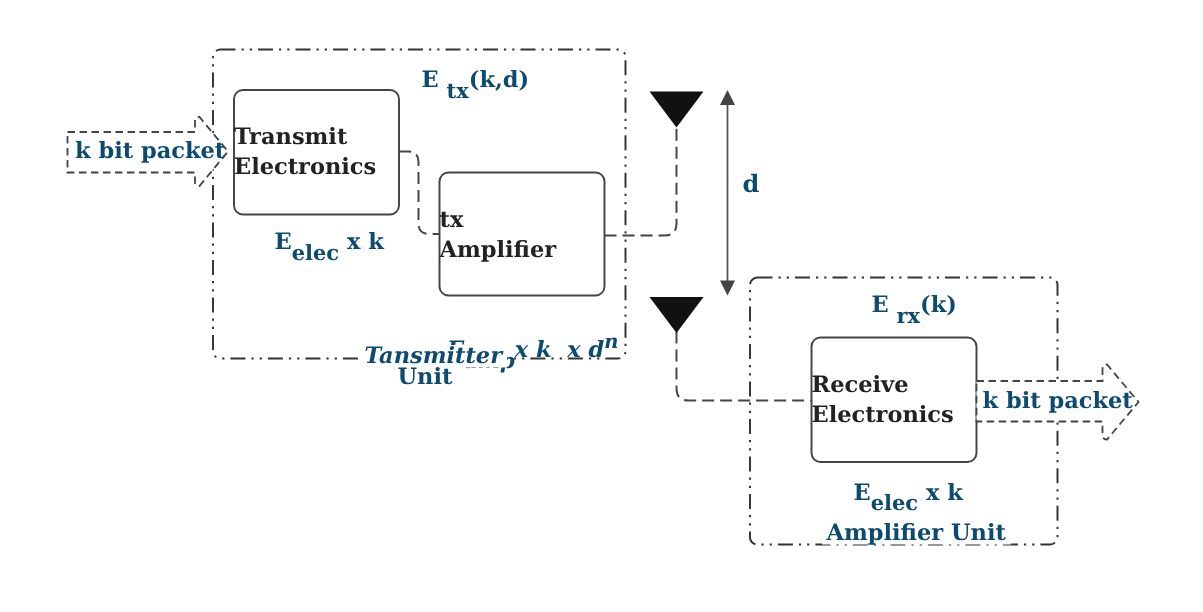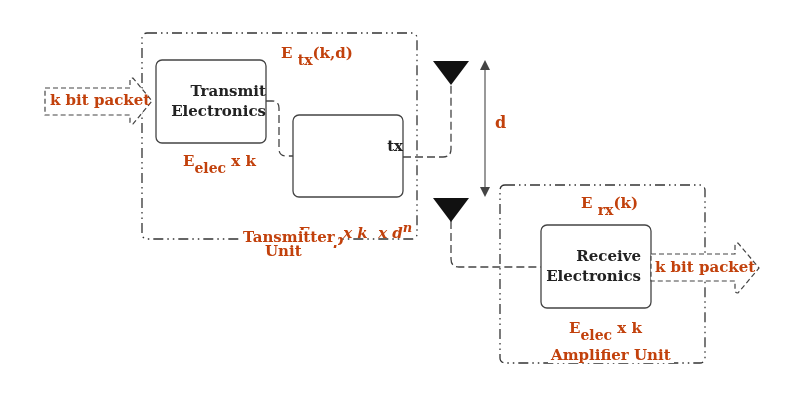--- a/index.html
+++ b/index.html
@@ -1,21 +1,21 @@
 <!DOCTYPE html>
 <html><head>
 <meta charset="utf-8">
 <style>
   html, body { margin: 0; padding: 0; background: #ffffff; }
   body { width: 802px; height: 408px; position: relative; overflow: hidden;
          font-family: "DejaVu Serif", "Liberation Serif", serif; color: #222; }
   svg { position: absolute; left: 0; top: 0; }
   .lbl { position: absolute; font-family: "DejaVu Serif", "Liberation Serif", serif;
-         font-weight: bold; font-size: 15px; color: #c2410c; white-space: nowrap; line-height: 1; }
-  .box-text { position: absolute; text-align: right; font-weight: bold; font-size: 15px;
+         font-weight: bold; font-size: 15px; color: #0c4a6e; white-space: nowrap; line-height: 1; }
+  .box-text { position: absolute; text-align: left; font-weight: bold; font-size: 15px;
               line-height: 20px; color: #222; font-family: "DejaVu Serif", "Liberation Serif", serif; }
   .sub { font-size: 14px; position: relative; top: 7px; }
   .sup { font-size: 13px; position: relative; top: -6px; }
 </style>
 </head>
 <body>
 
 <svg width="802" height="408" viewBox="0 0 802 408">
 
   <rect x="142" y="33" width="275" height="206" rx="5" ry="5" fill="none" stroke="#333" stroke-width="1.3" stroke-dasharray="10,4,1.5,4,1.5,4"></rect>
@@ -49,41 +49,42 @@
 
 <div class="lbl" style="left:50px; top:93px;">k bit packet</div>
 <div class="lbl" style="left:655px; top:260px;">k bit packet</div>
 
 <div class="box-text" style="left:156px; top:81px; width:110px;">
   <div>Transmit</div>
   <div>Electronics</div>
 </div>
 <div class="box-text" style="left:293px; top:136px; width:110px;">
   <div>tx</div>
+  <div>Amplifier</div>
 </div>
 <div class="box-text" style="left:541px; top:246px; width:100px;">
   <div>Receive</div>
   <div>Electronics</div>
 </div>
 
 <div class="lbl" style="left:281px; top:46px;">
   <span>E</span>
   <span class="sub">tx</span><span>(k,d)</span>
 </div>
 
 <div class="lbl" style="left:183px; top:154px;">
   <span>E</span><span class="sub">elec</span>
   <span>x k</span>
 </div>
 
 <div class="lbl" style="left:298px; top:226px;font-style:italic;">
   <span>E</span><span class="sub">amp</span><span style="white-space:pre;">x k  x d</span><span class="sup">n</span>
 </div>
 
-<div class="lbl" style="left:240px; top:230px; background:#fff; padding:0 3px;">Tansmitter</div>
+<div class="lbl" style="left:240px; top:230px; background:#fff; padding:0 3px;font-style:italic;">Tansmitter</div>
 <div class="lbl" style="left:265px; top:244px;">Unit</div>
 
 <div class="lbl" style="left:495px; top:115px; font-size:16px;">d</div>
 
 <div class="lbl" style="left:581px; top:196px;text-align:right;">
   <span>E</span>
   <span class="sub">rx</span><span>(k)</span>
 </div>
 
 <div class="lbl" style="left:569px; top:321px;">

